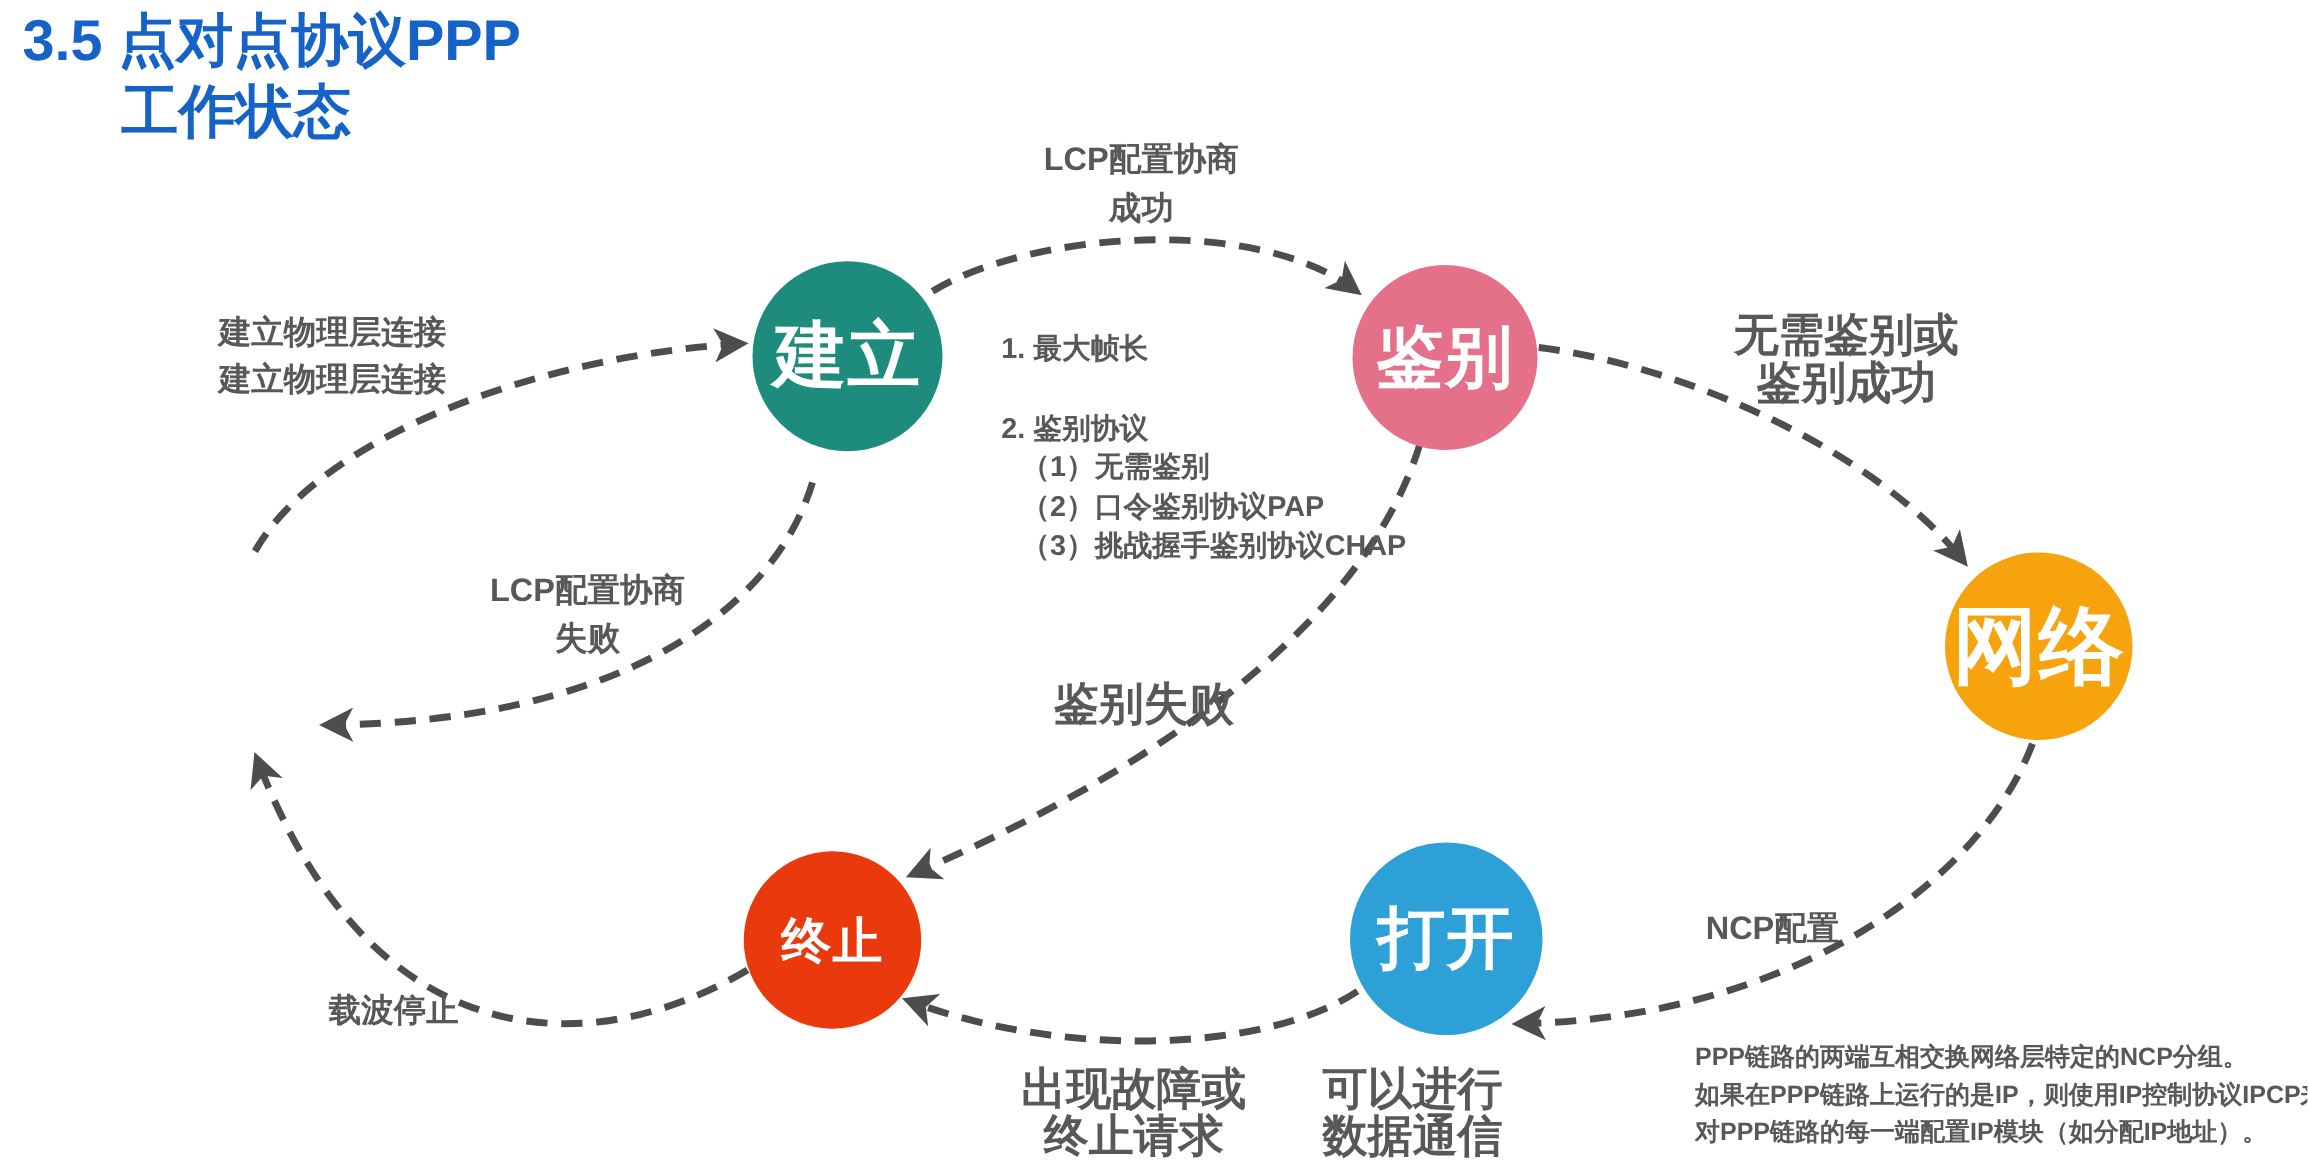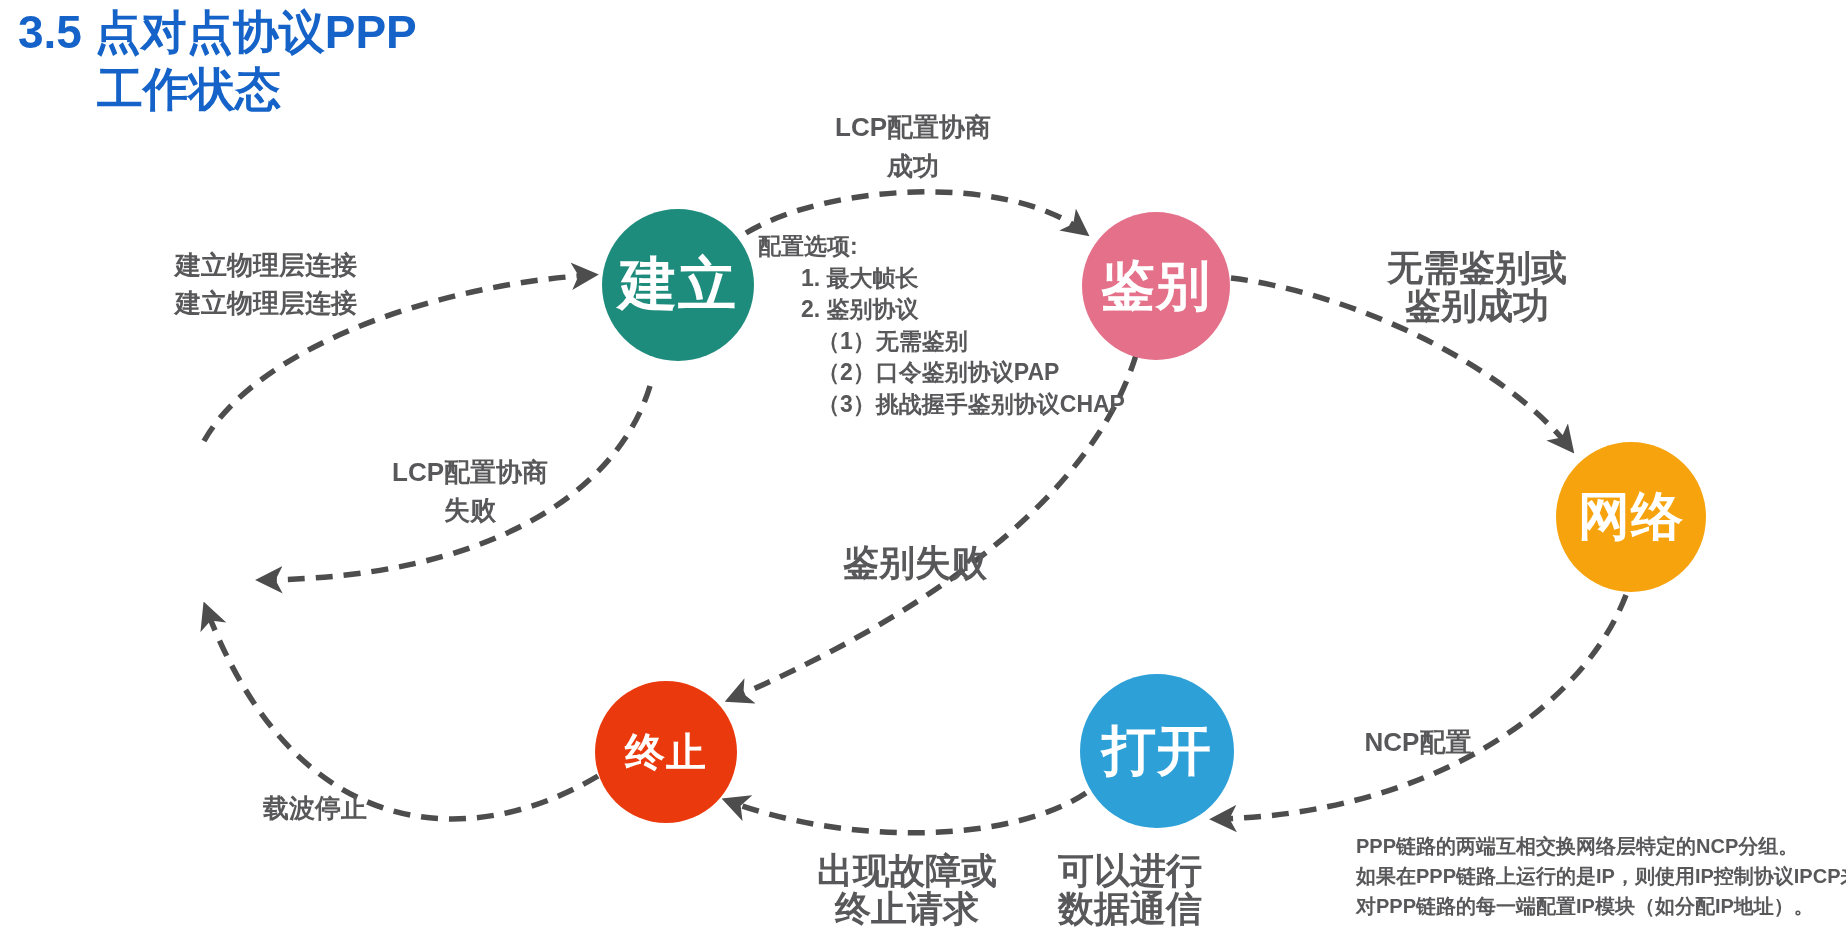--- a/index.html
+++ b/index.html
@@ -14,21 +14,21 @@
   .title{position:absolute;left:18px;top:4px;color:var(--title-color);font-weight:800;
          font-size:46px;line-height:57px;white-space:nowrap;}
   .title .l2{margin-left:79px;}
   .node{position:absolute;border-radius:50%;display:flex;align-items:center;justify-content:center;text-align:right;}
   .node span{color:#fff;font-weight:800;white-space:nowrap;letter-spacing:1px;}
   .lbl{position:absolute;color:var(--label-color);font-weight:700;font-size:26px;
        line-height:38px;text-align:center;white-space:nowrap;transform:translateX(-50%);}
   .lbl.big{font-size:36px;}
   .cfg{position:absolute;left:758px;top:231px;color:var(--label-color);font-weight:700;
        font-size:23px;line-height:31.5px;text-align:left;white-space:nowrap;}
-  .cfg .ind1{margin-left:43px;}
+  .cfg .ind1{margin-left:43px;margin-top:32px;}
   .cfg .ind2{margin-left:59px;}
   .note{position:absolute;left:1356px;top:831px;color:var(--label-color);font-weight:700;
         font-size:20px;line-height:30px;text-align:left;white-space:nowrap;}
 </style>
 </head>
 <body>
 
 <div class="stage" style="--title-color: #1563c8; --label-color: #58585a; --arc-color: #4d4d4d;">
 
   <svg class="arcs" width="1846" height="929" viewBox="0 0 1846 929">
@@ -52,21 +52,21 @@
     <div class="l2">工作状态</div>
   </div>
 
   <div class="node" style="left: 602px; top: 209px; width: 152px; height: 152px; background: rgb(30, 140, 125);">
     <span style="font-size:58px;">建立</span>
   </div>
   <div class="node" style="left: 1082px; top: 212px; width: 148px; height: 148px; background: rgb(228, 112, 138);">
     <span style="font-size:54px;">鉴别</span>
   </div>
   <div class="node" style="left: 1556px; top: 442px; width: 150px; height: 150px; background: rgb(247, 163, 13);">
-    <span style="font-size:52px;">网络</span>
+    <span style="font-size:68px;">网络</span>
   </div>
   <div class="node" style="left: 1080px; top: 674px; width: 154px; height: 154px; background: rgb(45, 160, 216);">
     <span style="font-size:54px;">打开</span>
   </div>
   <div class="node" style="left: 595px; top: 681px; width: 142px; height: 142px; background: rgb(234, 58, 13);">
     <span style="font-size:40px;">终止</span>
   </div>
 
   <div class="lbl" style="left:266px;top:246px;">
     <div>建立物理层连接</div>
@@ -98,21 +98,20 @@
   </div>
 
   <div class="lbl big" style="left:907px;top:852px;">
     <div>出现故障或</div>
     <div>终止请求</div>
   </div>
 
   <div class="lbl" style="left:315px;top:789px;">载波停止</div>
 
   <div class="cfg">
-    <div>配置选项:</div>
     <div class="ind1">1. 最大帧长</div>
     <div class="ind1">2. 鉴别协议</div>
     <div class="ind2">（1）无需鉴别</div>
     <div class="ind2">（2）口令鉴别协议PAP</div>
     <div class="ind2">（3）挑战握手鉴别协议CHAP</div>
   </div>
 
   <div class="note">
     <div>PPP链路的两端互相交换网络层特定的NCP分组。</div>
     <div>如果在PPP链路上运行的是IP，则使用IP控制协议IPCP来</div>

